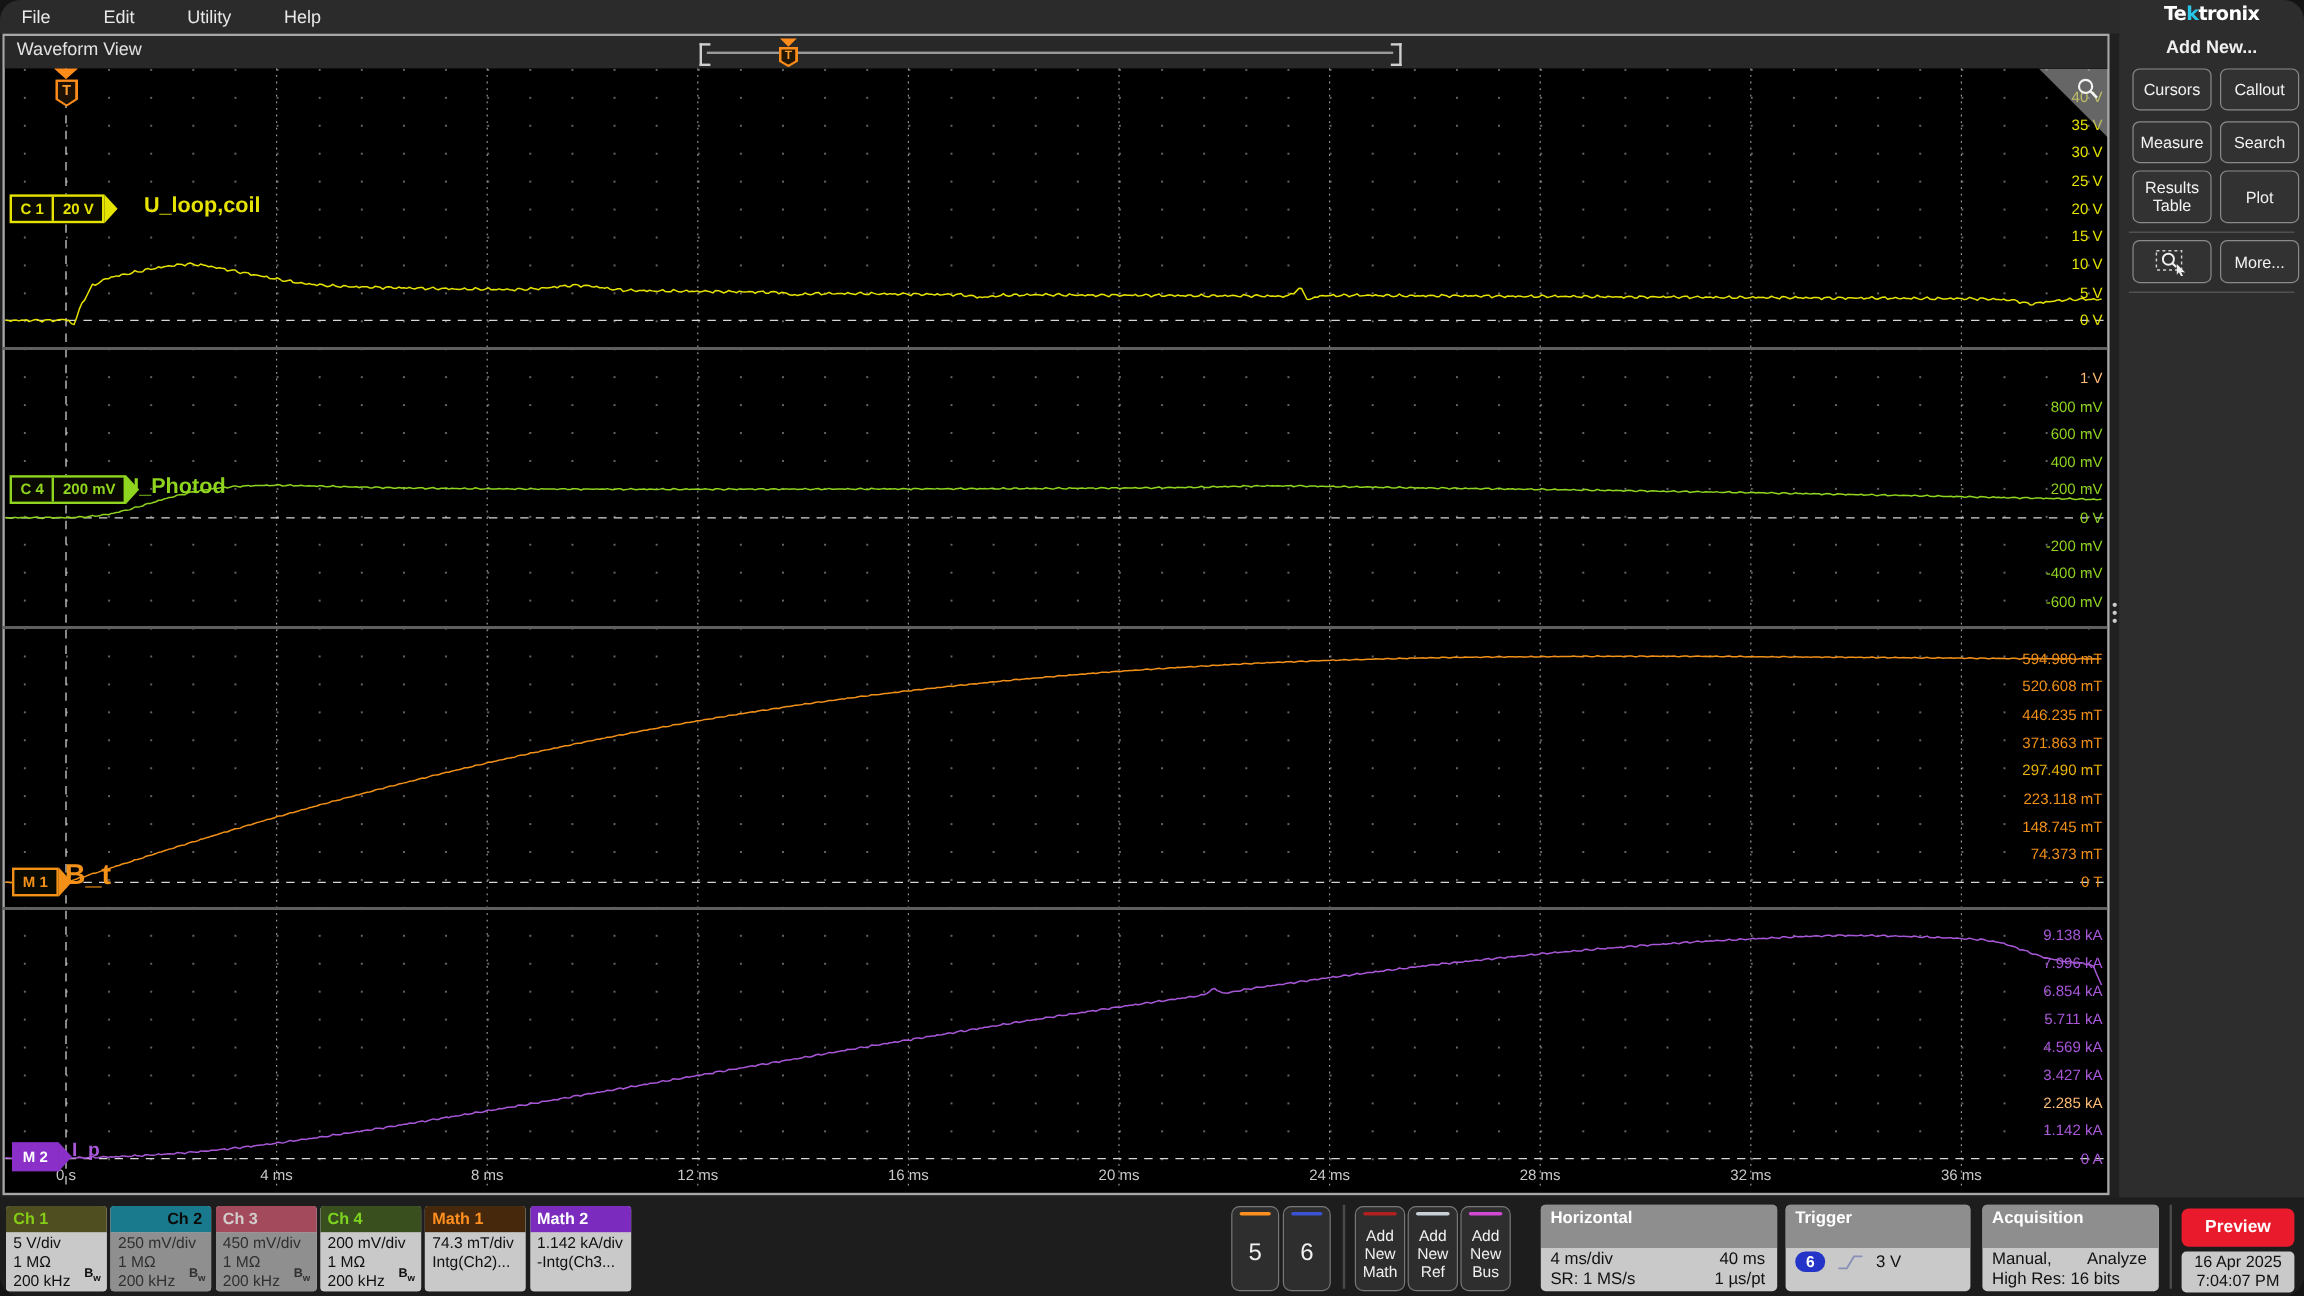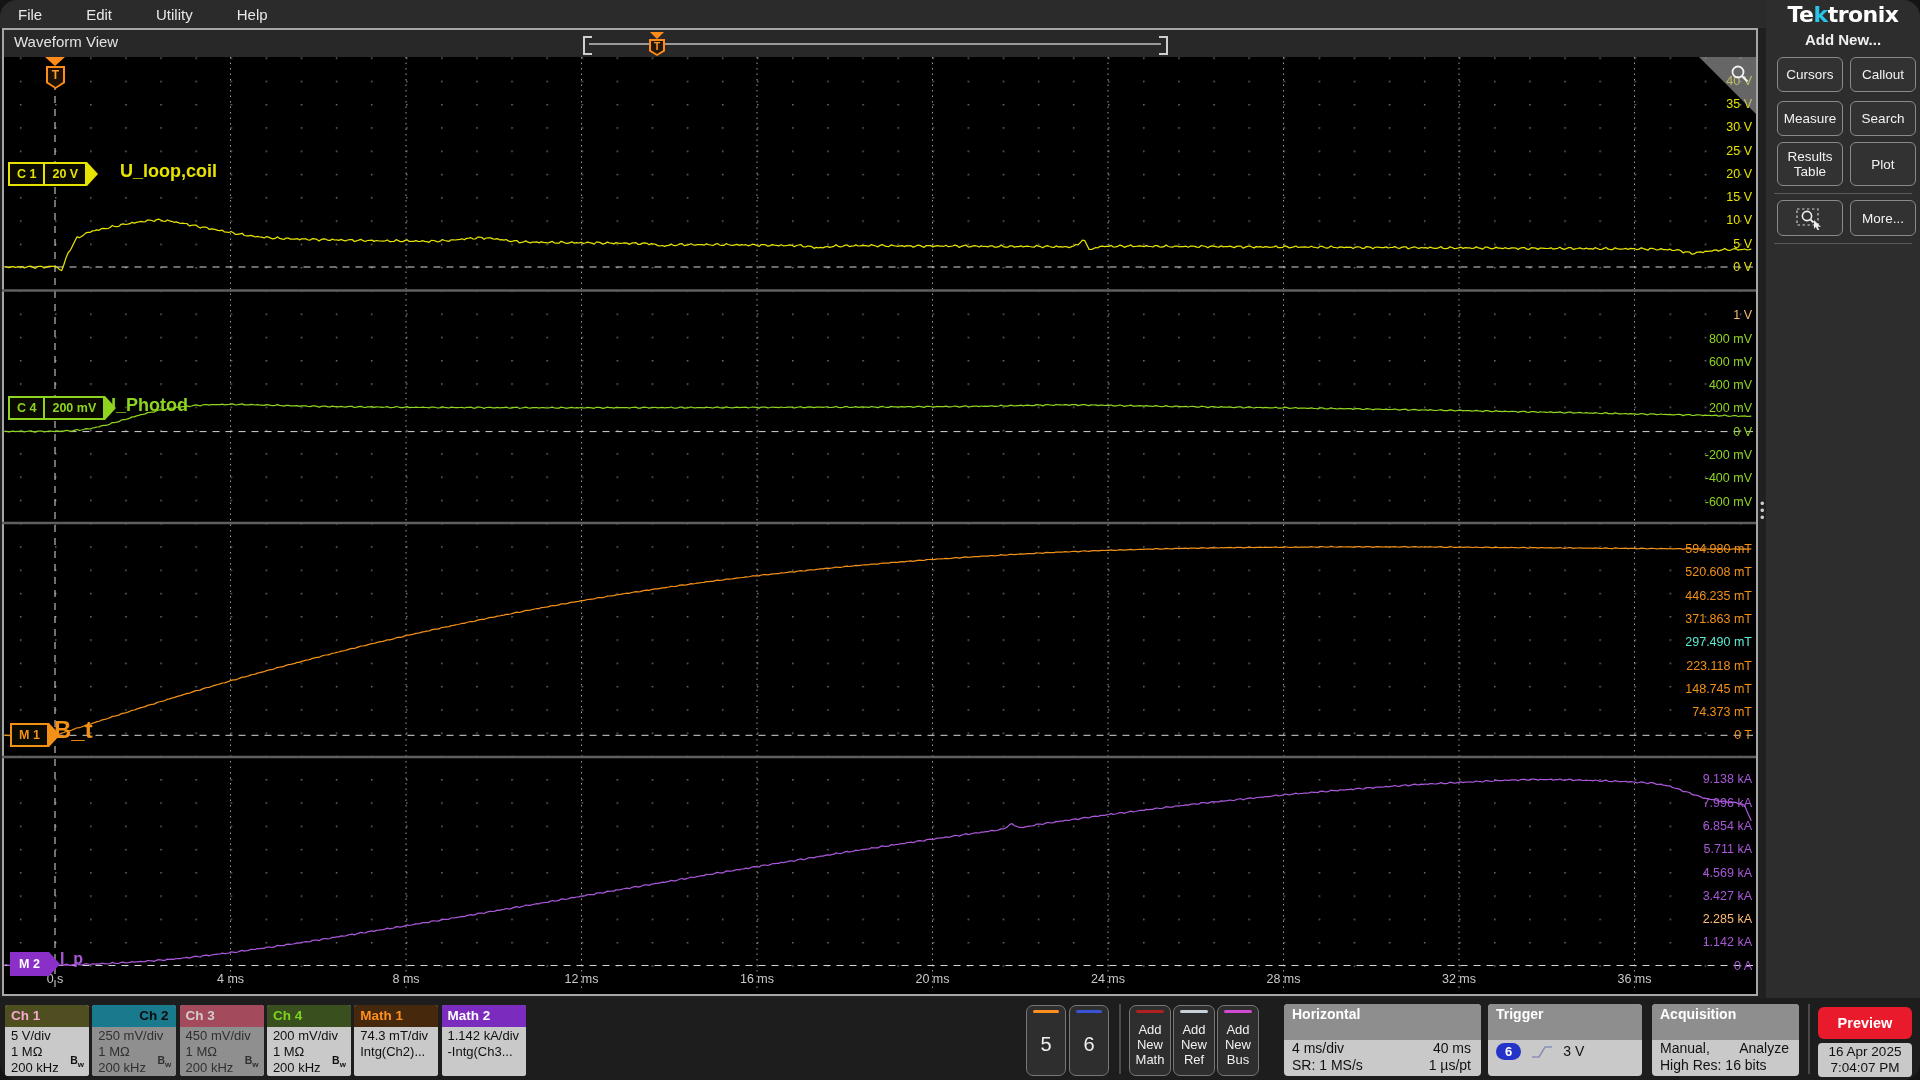--- a/index.html
+++ b/index.html
@@ -60,21 +60,21 @@
   .flap{position:absolute;left:1699px;top:57px;width:58px;height:58px;z-index:5;
         background:rgba(165,165,165,0.62);clip-path:polygon(0 0,100% 0,100% 100%);}
   .flap svg{position:absolute;right:6px;top:6px;}
 
   
   .vhandle{position:absolute;left:1760px;top:500px;z-index:3;color:#c9c9c9;font-size:13px;line-height:7px;}
 
   
   .rpanel{position:absolute;left:1766px;top:0;width:154px;height:998px;background:#2d2d2d;z-index:2;}
   .logo{position:absolute;left:0;top:2px;width:154px;text-align:center;color:#fff;
-        font-size:22px;font-weight:bold;letter-spacing:-0.5px;font-family:"DejaVu Sans",sans-serif;}
+        font-size:16px;font-weight:bold;letter-spacing:-0.5px;font-family:"DejaVu Sans",sans-serif;}
   .logo .k{color:#29c5e8;}
   .rp-title{position:absolute;left:0;top:31px;width:154px;text-align:center;color:#f0f0f0;
         font-size:15px;font-weight:bold;}
   .rp-btn{position:absolute;width:64px;background:#323232;border:1px solid #8a8a8a;border-radius:6px;
         color:#f2f2f2;font-size:13.5px;display:flex;align-items:center;justify-content:center;
         text-align:center;line-height:15px;cursor:default;}
   .rp-sep{position:absolute;left:8px;width:138px;height:1px;background:#5a5a5a;}
 
   
   .bbar{position:absolute;left:0;top:998px;width:1920px;height:82px;background:#1d1d1d;z-index:2;}
@@ -179,21 +179,21 @@
       <div class="tick" style="left:1642px;top:378.13100000000003px;color:#8fd41f;">400 mV</div>
       <div class="tick" style="left:1642px;top:401.408px;color:#8fd41f;">200 mV</div>
       <div class="tick" style="left:1642px;top:424.685px;color:#8fd41f;">0 V</div>
       <div class="tick" style="left:1642px;top:447.962px;color:#8fd41f;">-200 mV</div>
       <div class="tick" style="left:1642px;top:471.23900000000003px;color:#8fd41f;">-400 mV</div>
       <div class="tick" style="left:1642px;top:494.516px;color:#8fd41f;">-600 mV</div>
       <div class="tick" style="left:1642px;top:542.2px;color:#f29018;">594.980 mT</div>
       <div class="tick" style="left:1642px;top:565.4770000000001px;color:#f29018;">520.608 mT</div>
       <div class="tick" style="left:1642px;top:588.754px;color:#f29018;">446.235 mT</div>
       <div class="tick" style="left:1642px;top:612.0310000000001px;color:#f29018;">371.863 mT</div>
-      <div class="tick" style="left:1642px;top:635.308px;color:#5eead4;">297.490 mT</div>
+      <div class="tick" style="left:1642px;top:635.308px;color:#eab308;">297.490 mT</div>
       <div class="tick" style="left:1642px;top:658.585px;color:#f29018;">223.118 mT</div>
       <div class="tick" style="left:1642px;top:681.8620000000001px;color:#f29018;">148.745 mT</div>
       <div class="tick" style="left:1642px;top:705.1390000000001px;color:#f29018;">74.373 mT</div>
       <div class="tick" style="left:1642px;top:728.416px;color:#f29018;">0 T</div>
       <div class="tick" style="left:1642px;top:772.4px;color:#a857d8;">9.138 kA</div>
       <div class="tick" style="left:1642px;top:795.677px;color:#a857d8;">7.996 kA</div>
       <div class="tick" style="left:1642px;top:818.954px;color:#a857d8;">6.854 kA</div>
       <div class="tick" style="left:1642px;top:842.231px;color:#a857d8;">5.711 kA</div>
       <div class="tick" style="left:1642px;top:865.508px;color:#a857d8;">4.569 kA</div>
       <div class="tick" style="left:1642px;top:888.785px;color:#a857d8;">3.427 kA</div>
@@ -273,21 +273,21 @@
         <polygon points="19,14 26,21 22.6,20.6 24.2,24 22.4,24 20.8,20.8 19,23" fill="#f0f0f0"></polygon>
       </svg>
     </div>
     <div class="rp-btn" style="left:84px;top:200px;height:34px;">More...</div>
     <div class="rp-sep" style="top:243px;"></div>
   </div>
 
   <div class="bbar">
     <div id="ch-badges">
         <div class="chbadge" style="left: 5px;">
-          <div class="hdr" style="background: rgb(78, 78, 32); color: #f9a8d4;">Ch 1</div>
+          <div class="hdr" style="background: rgb(78, 78, 32); color: #84cc16;">Ch 1</div>
           <div class="bdy">
             <div>5 V/div</div>
             <div>1 MΩ</div>
             <div>200 kHz</div>
             <span class="bw">B<sub>w</sub></span>
           </div>
         </div>
         <div class="chbadge dim" style="left: 92.3px;">
           <div class="hdr" style="background: rgb(24, 122, 140); color: rgb(12, 12, 12); padding-left: 47px;">Ch 2</div>
           <div class="bdy">

